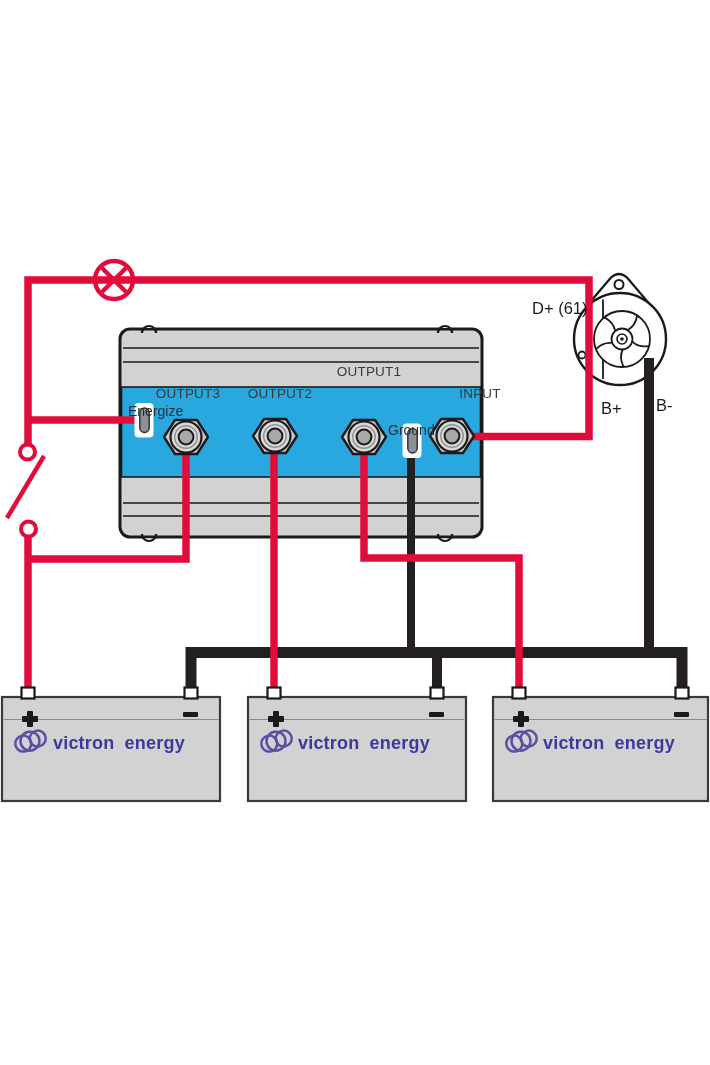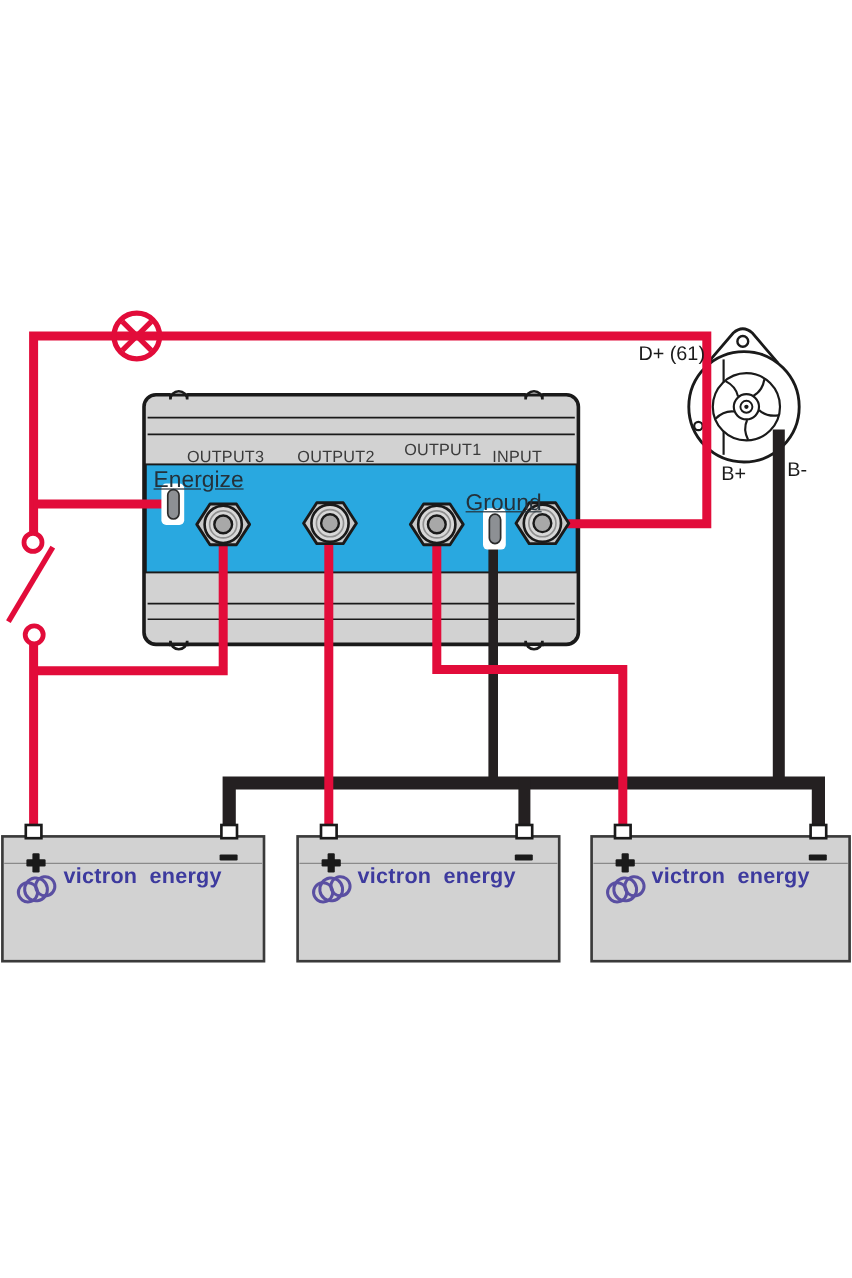--- a/index.html
+++ b/index.html
@@ -1,23 +1,23 @@
 <!DOCTYPE html>
 <html style="--wire-red: #e20c3a; --wire-black: #242021; --panel-blue: #29a8e0; --device-gray: #d2d2d2; --device-outline: #1a1a1a; --battery-gray: #d2d2d2; --brand-text-blue: #3d3a9e; --logo-purple: #5a4fa2; --label-dark: #1a1a1a;"><head>
 <meta charset="utf-8">
 <style>
   html,body{margin:0;padding:0;background:#ffffff;}
   #stage{
     position:relative;width:710px;height:1065px;background:#ffffff;overflow:hidden;
     font-family:"Liberation Sans", sans-serif;
   }
   #stage svg{position:absolute;left:0;top:0;}
-  .lbl{position:absolute;white-space:nowrap;line-height:1;}
+  .lbl{position:absolute;white-space:nowrap;line-height:1;margin-top:13px;}
   .term-lbl{font-size:13.5px;color:#3a3a3a;transform:translateX(-50%);letter-spacing:.2px;}
-  .slot-lbl{font-size:19px;color:#24313a;text-decoration:underline;}
+  .slot-lbl{font-size:14px;color:#24313a;}
   .alt-lbl{font-size:16.5px;color:#1a1a1a;}
   .brand-lbl{font-size:18px;font-weight:bold;color:var(--brand-text-blue,#3d3a9e);
              letter-spacing:.2px;word-spacing:5px;}
   
   .wr{stroke:var(--wire-red,#e20c3a);fill:none;}
   .wb{stroke:var(--wire-black,#242021);fill:none;}
   .ol{stroke:var(--device-outline,#1a1a1a);}
 </style>
 </head>
 <body>
@@ -156,22 +156,22 @@
     <rect x="184.5" y="687.5" width="13" height="11"></rect>
     <rect x="267.5" y="687.5" width="13" height="11"></rect>
     <rect x="430.5" y="687.5" width="13" height="11"></rect>
     <rect x="512.5" y="687.5" width="13" height="11"></rect>
     <rect x="675.5" y="687.5" width="13" height="11"></rect>
   </g>
 </svg>
 
 <span class="lbl term-lbl" style="left:188px;top:374px;text-align:center;">OUTPUT3</span>
 <span class="lbl term-lbl" style="left:280px;top:374px;">OUTPUT2</span>
-<span class="lbl term-lbl" style="left:369px;top:368px;">OUTPUT1</span>
-<span class="lbl term-lbl" style="left:431px;top:374px;">INPUT</span>
+<span class="lbl term-lbl" style="left:369px;top:352px;">OUTPUT1</span>
+<span class="lbl term-lbl" style="left:480px;top:374px;">INPUT</span>
 
 <span class="lbl slot-lbl" style="left:128px;top:391px;">Energize</span>
 <span class="lbl slot-lbl" style="left:388px;top:410px;">Ground</span>
 
 <span class="lbl alt-lbl" style="left:532px;top:287px;">D+ (61)</span>
 <span class="lbl alt-lbl" style="left:601px;top:387px;">B+</span>
 <span class="lbl alt-lbl" style="left:656px;top:384px;">B-</span>
 
 <span class="lbl brand-lbl" style="left:53px;top:721px;">victron energy</span>
 <span class="lbl brand-lbl" style="left:298px;top:721px;">victron energy</span>

